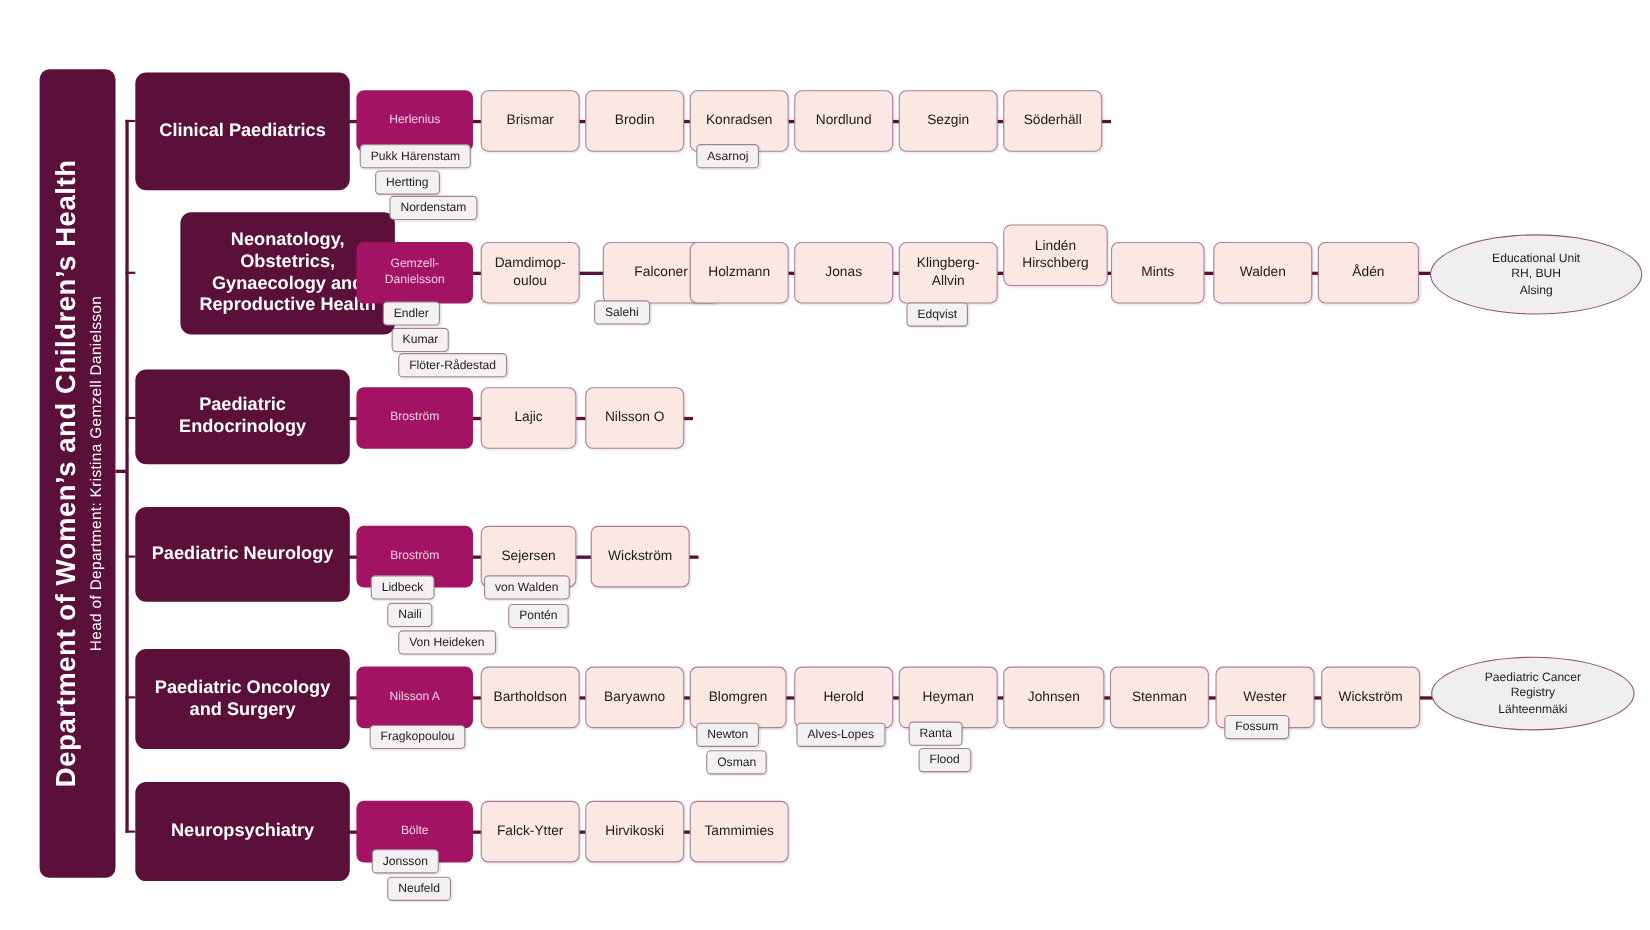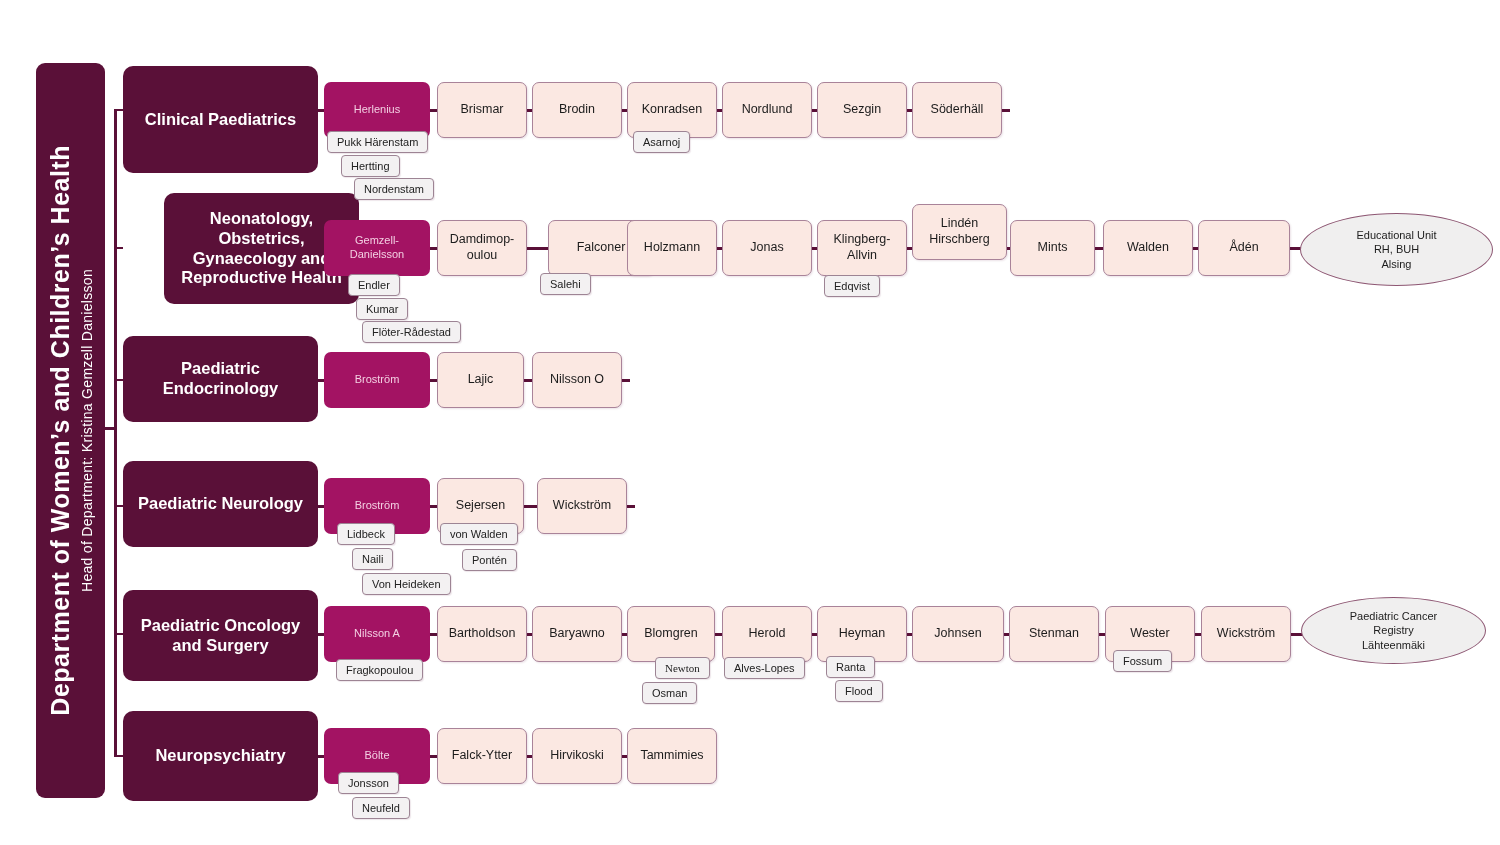--- a/index.html
+++ b/index.html
@@ -122,21 +122,21 @@
       <div class="member-box" style="left: 437px; top: 606px; width: 90px;">Bartholdson</div>
       <div class="member-box" style="left: 532px; top: 606px; width: 90px;">Baryawno</div>
       <div class="member-box" style="left: 627px; top: 606px; width: 88px;">Blomgren</div>
       <div class="member-box" style="left: 722px; top: 606px; width: 90px;">Herold</div>
       <div class="member-box" style="left: 817px; top: 606px; width: 90px;">Heyman</div>
       <div class="member-box" style="left: 912px; top: 606px; width: 92px;">Johnsen</div>
       <div class="member-box" style="left: 1009px; top: 606px; width: 90px;">Stenman</div>
       <div class="member-box" style="left: 1105px; top: 606px; width: 90px;">Wester</div>
       <div class="member-box" style="left: 1201px; top: 606px; width: 90px;">Wickström</div>
       <div class="sub-box" style="left: 336px; top: 659px;">Fragkopoulou</div>
-      <div class="sub-box" style="left: 655px; top: 657px; font-family: Liberation Serif, serif;">Newton</div>
+      <div class="sub-box" style="left: 633px; top: 657px;">Newton</div>
       <div class="sub-box" style="left: 642px; top: 682px;">Osman</div>
       <div class="sub-box" style="left: 724px; top: 657px;">Alves-Lopes</div>
       <div class="sub-box" style="left: 826px; top: 656px;">Ranta</div>
       <div class="sub-box" style="left: 835px; top: 680px;">Flood</div>
       <div class="sub-box" style="left: 1113px; top: 650px;">Fossum</div>
       <div class="ellipse-node" style="left: 1301px; top: 597px; width: 183px; height: 65px;">Paediatric Cancer
 Registry
 Lähteenmäki</div>
       <div class="hline" style="left: 114px; top: 754.75px; width: 9px; height: 2.5px;"></div>
       <div class="hline" style="left: 314px; top: 754.5px; width: 336px; height: 3px;"></div>

